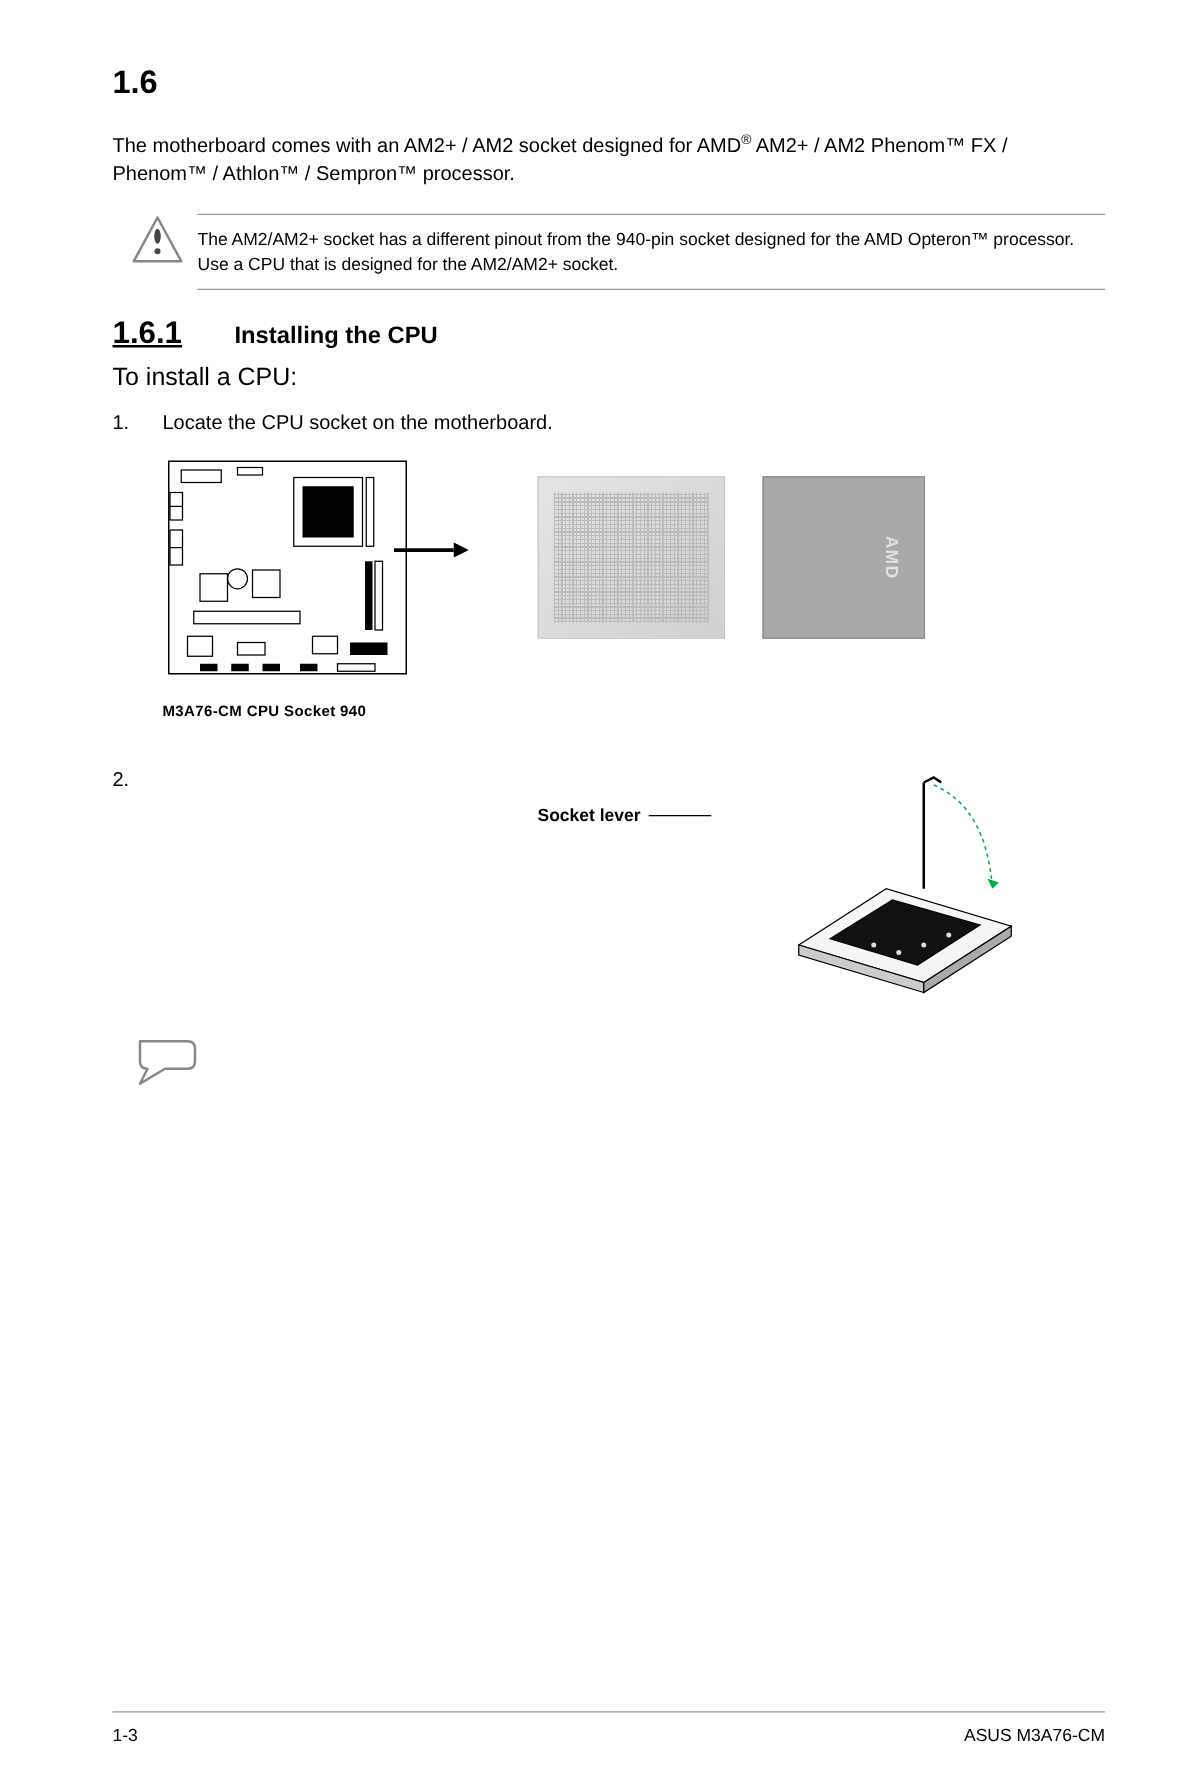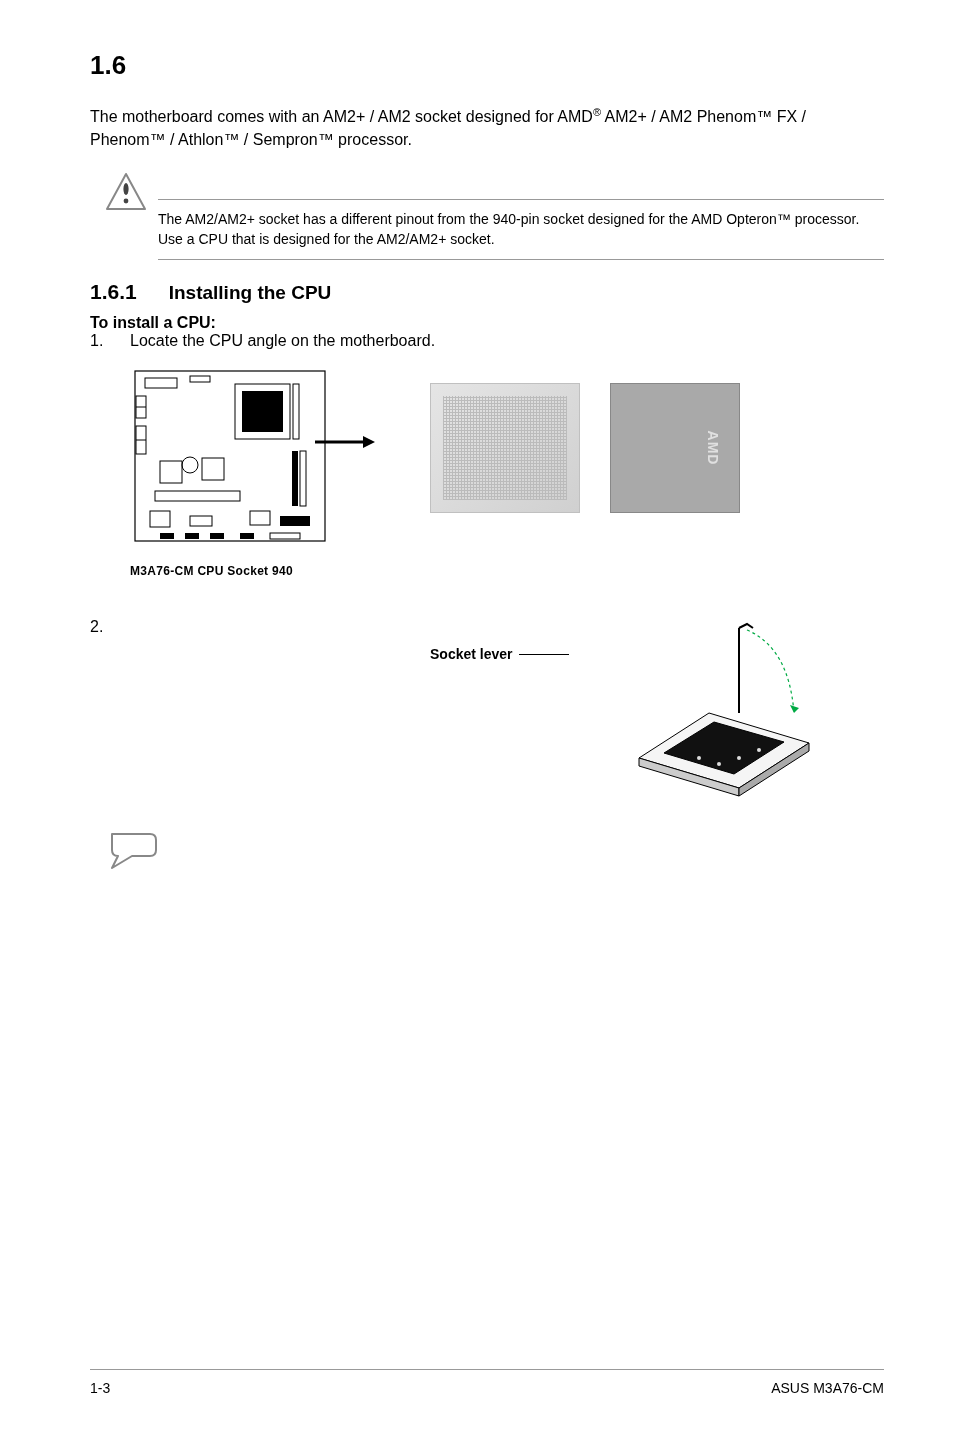--- a/index.html
+++ b/index.html
@@ -53,41 +53,40 @@
       width: 72px;
       flex-shrink: 0;
     }
     .note-text-wrap {
       flex: 1;
       border-top: 1px solid #999;
       border-bottom: 1px solid #999;
       padding: 10px 0;
       font-size: 14px;
       line-height: 1.4;
-      margin-top: 28px;
     }
     .subsection-heading {
       display: flex;
       align-items: baseline;
       margin-top: 12px;
       margin-bottom: 10px;
     }
     .subsection-number {
-      font-size: 21px;
-      font-weight: bold;
-      margin-right: 32px;
+      font-size: 25px;
+      font-weight: bold;
+      margin-right: 42px;
+      text-decoration: underline;
     }
     .subsection-title {
       font-size: 19px;
       font-weight: bold;
     }
     .step-intro {
-      font-size: 16px;
-      margin-bottom: 0;
-      font-weight: bold;
+      font-size: 20px;
+      margin-bottom: 16px;
     }
     .step-row {
       display: flex;
       font-size: 16px;
       margin-bottom: 16px;
     }
     .step-number {
       width: 40px;
       flex-shrink: 0;
     }
@@ -213,21 +212,21 @@
 
 <div class="subsection-heading">
   <span class="subsection-number">1.6.1</span>
   <span class="subsection-title">Installing the CPU</span>
 </div>
 
 <p class="step-intro">To install a CPU:</p>
 
 <div class="step-row">
   <span class="step-number">1.</span>
-  <span class="step-text">Locate the CPU angle on the motherboard.</span>
+  <span class="step-text">Locate the CPU socket on the motherboard.</span>
 </div>
 
 <div class="images-row">
   <div class="mobo-block">
     <svg class="mobo-svg" viewBox="0 0 200 190">
       <rect x="5" y="5" width="190" height="170" fill="none" stroke="#000" stroke-width="1.2"></rect>
 
       <rect x="15" y="12" width="32" height="10" fill="none" stroke="#000"></rect>
       <rect x="60" y="10" width="20" height="6" fill="none" stroke="#000"></rect>
 

